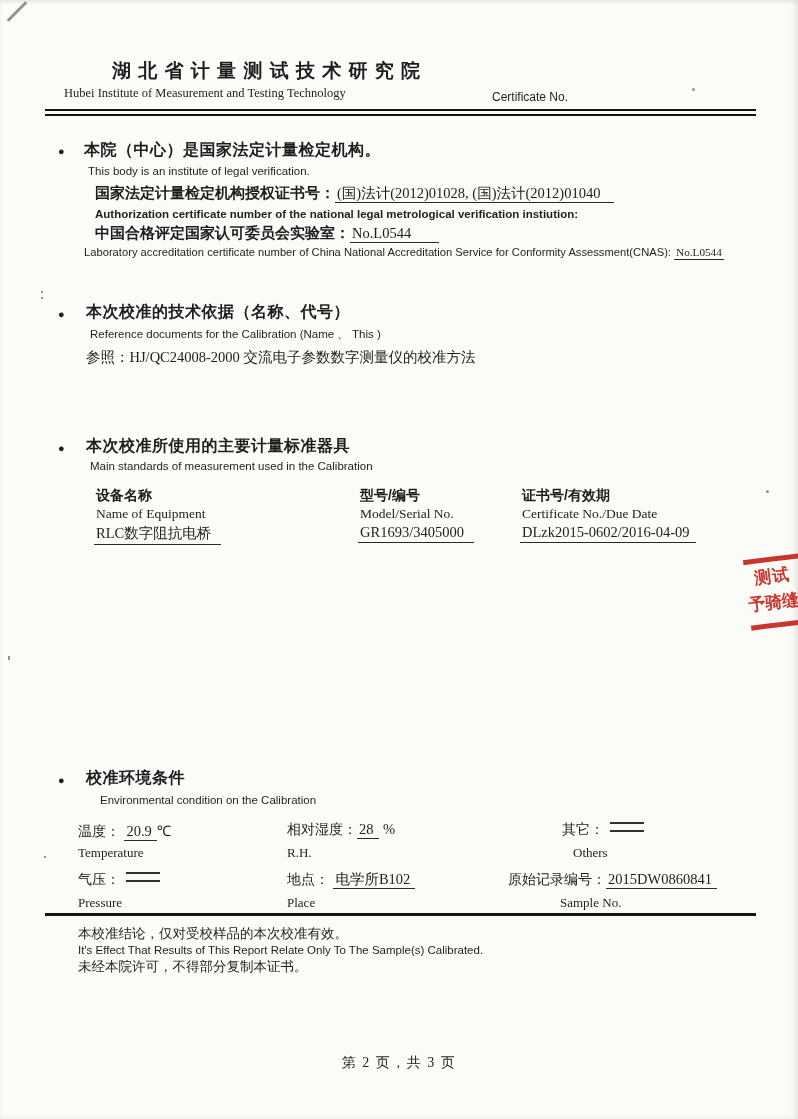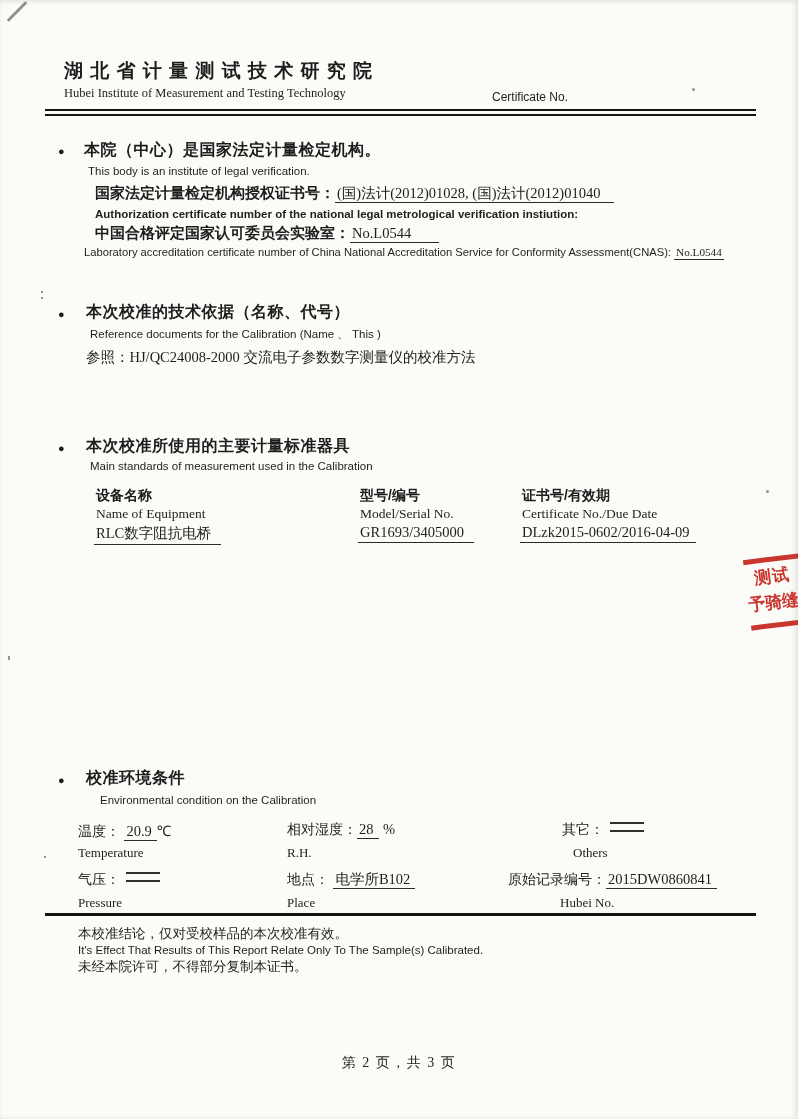--- a/index.html
+++ b/index.html
@@ -3,21 +3,21 @@
 <meta charset="utf-8">
 <style>
   html,body{margin:0;padding:0;}
   .page{
     position:relative;width:798px;height:1119px;overflow:hidden;
     background:#fbfbf8;color:#1d1d1d;
     font-family:"Liberation Sans",sans-serif;
     box-shadow:inset -3px 0 6px rgba(0,0,0,.08), inset 0 2px 4px rgba(0,0,0,.05);
   }
   .abs{position:absolute;white-space:nowrap;}
-  .h-title{font-size:19px;font-weight:bold;letter-spacing:1px;}
+  .h-title{font-size:19px;font-weight:bold;letter-spacing:1px;margin-left:48px;}
   .h-en{font-family:"Liberation Serif",serif;font-size:12.5px;}
   .cert-cn{font-size:16px;font-weight:bold;}
   .cert-val{font-family:"Liberation Serif",serif;font-size:15.5px;}
   .sec-title{font-size:16px;font-weight:bold;letter-spacing:.5px;}
   .bullet{font-size:11px;}
   .sub-en{font-size:11.5px;color:#1f1f1f;}
   .sub-en-sm{font-size:11.2px;color:#1f1f1f;}
   .kai{font-family:"Liberation Serif",serif;font-size:15px;font-weight:600;}
   .serif-val{font-family:"Liberation Serif",serif;font-size:14.5px;}
   .u{border-bottom:1.4px solid #2a2a2a;padding:0 5px 1px 2px;}
@@ -122,21 +122,21 @@
   </div>
   <div class="abs" style="left:287px;top:870px;">
     <span class="env-label">地点：</span>
     <span class="serif-val u">电学所B102</span>
   </div>
   <div class="abs" style="left:508px;top:870px;">
     <span class="env-label">原始记录编号：</span><span class="serif-val u">2015DW0860841</span>
   </div>
   <div class="abs env-en" style="left:78px;top:895px;">Pressure</div>
   <div class="abs env-en" style="left:287px;top:895px;">Place</div>
-  <div class="abs env-en" style="left:560px;top:895px;">Hubei No.</div>
+  <div class="abs env-en" style="left:560px;top:895px;">Sample No.</div>
 
   <div class="abs rule" style="left:45px;top:913px;width:711px;"></div>
 
   <div class="abs note-en" style="left:78px;top:944px;">It's Effect That Results of This Report Relate Only To The Sample(s) Calibrated.</div>
   <div class="abs note-cn" style="left:78px;top:925px;">本校准结论，仅对受校样品的本次校准有效。</div>
   <div class="abs note-cn" style="left:78px;top:958px;">未经本院许可，不得部分复制本证书。</div>
 
   <div class="abs footer-txt" style="left:0;top:1054px;width:798px;text-align:center;white-space:nowrap;">第 2 页，共 3 页</div>
 
 </div>

